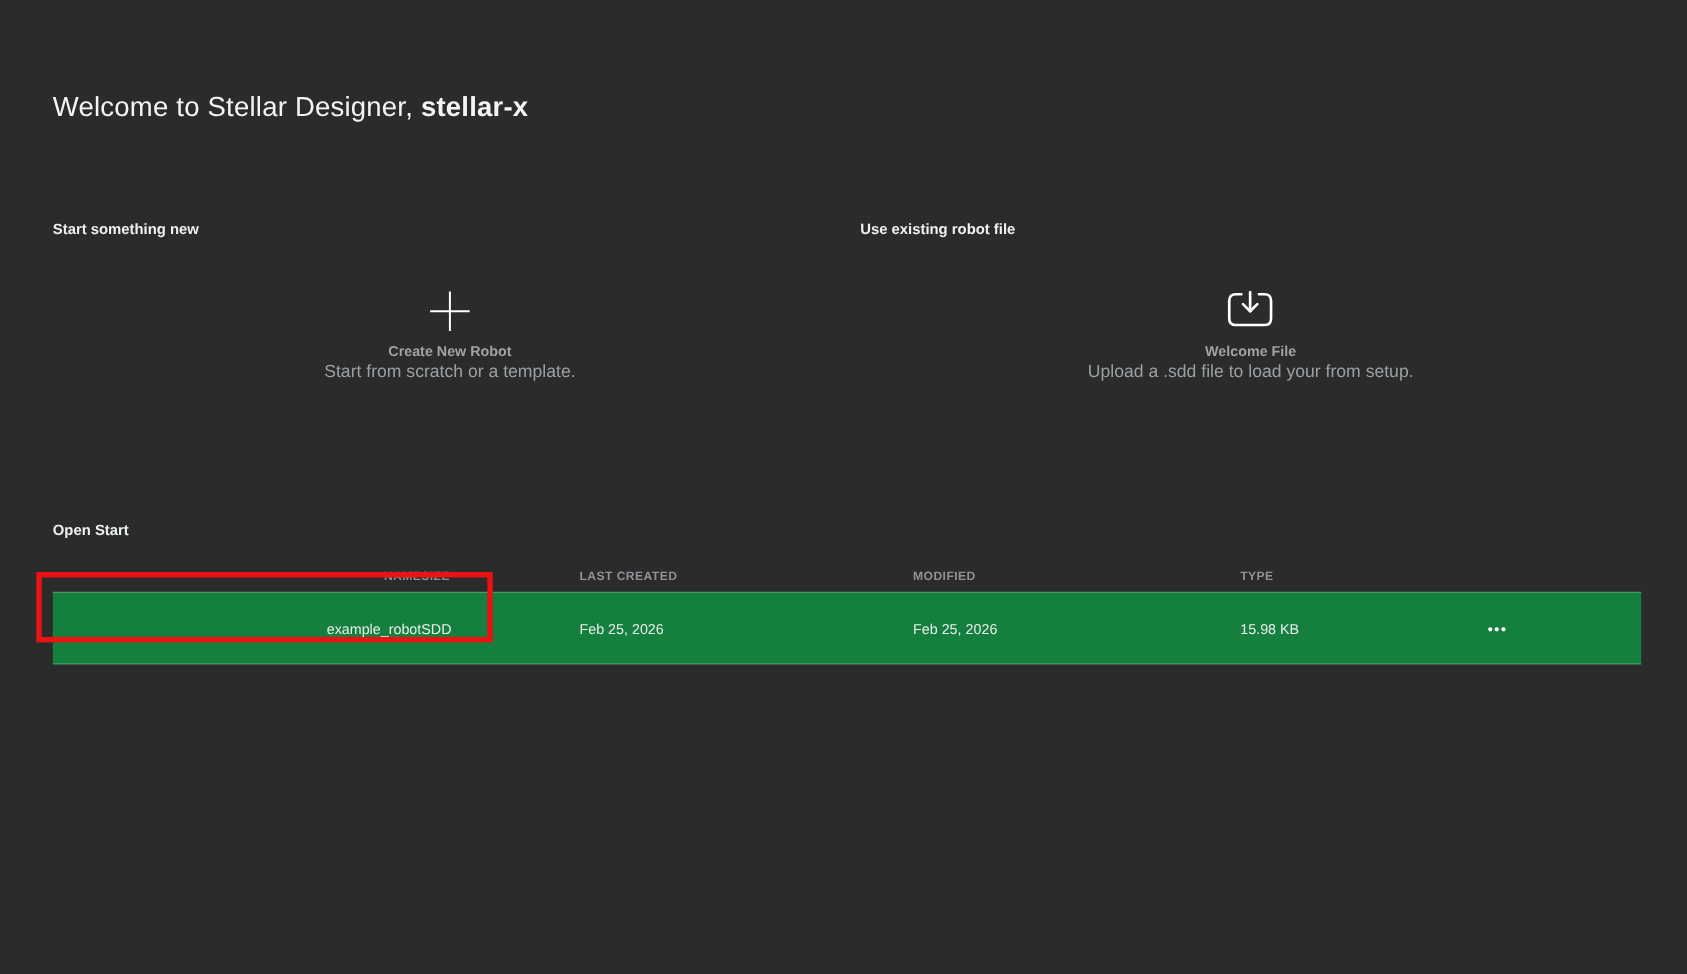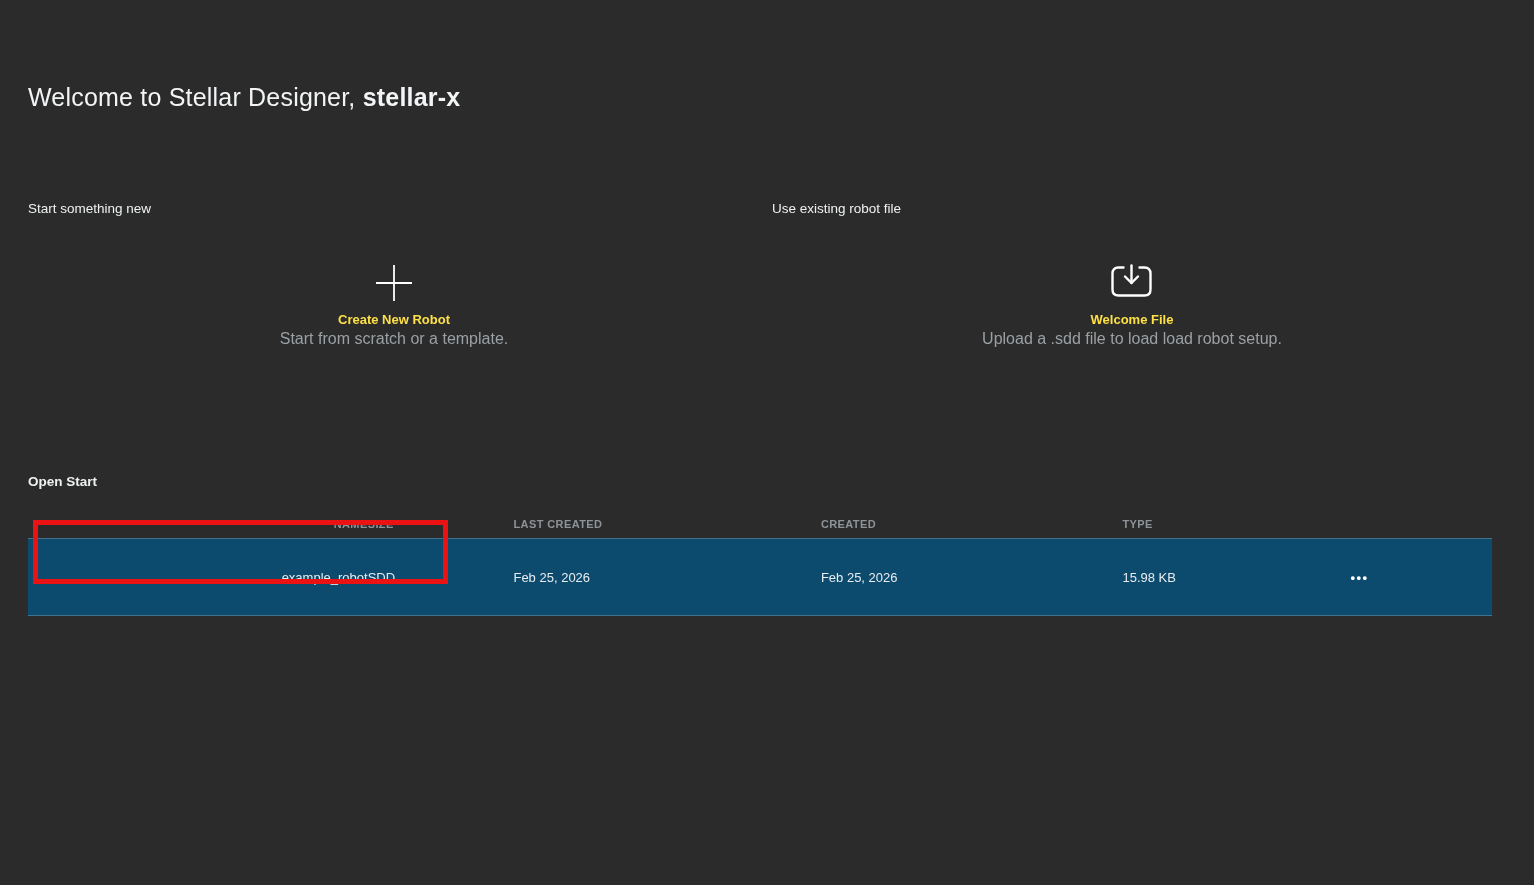--- a/index.html
+++ b/index.html
@@ -4,62 +4,62 @@
 <style>
   * { margin: 0; padding: 0; box-sizing: border-box; }
   html, body { width: 1534px; height: 885px; }
   body {
     background: #2b2b2b;
     font-family: "Liberation Sans", sans-serif;
     color: #f0f2f3;
     overflow: hidden;
     position: relative;
   }
-  .page { padding: 0 42px 0 28px; }
+  .page { padding: 0 42px 0 48px; }
 
   
   .page-title {
     margin-top: 83px;
     font-size: 25px;
     font-weight: 400;
     color: #f2f4f5;
     letter-spacing: 0.2px;
   }
   .page-title .user { font-weight: 700; }
 
   
   .sections {
     display: grid;
     grid-template-columns: 1fr 1fr;
     margin-top: 89px;
   }
   .section-heading {
     font-size: 13.5px;
-    font-weight: 400;
+    font-weight: 700;
     color: #eef1f2;
   }
   .section-right { padding-left: 12px; }
 
   .action-card {
     width: max-content;
     margin: 48px auto 0 auto;
     text-align: center;
     cursor: pointer;
     background: transparent;
     border: none;
     color: inherit;
     font-family: inherit;
     display: block;
   }
   .card-icon { display: block; height: 40px; margin-bottom: 8px; }
   .card-icon svg { display: inline-block; vertical-align: bottom; }
   .card-label {
     font-size: 13px;
     font-weight: 700;
-    color: #fde047;
+    color: #a3a3a3;
     margin-top: 2px;
   }
   .card-desc {
     font-size: 16px;
     font-weight: 400;
     color: #9aa0a4;
     margin-top: 3px;
   }
 
   
@@ -77,22 +77,22 @@
   }
   .thead {
     height: 28px;
     color: #8d9398;
     font-size: 11px;
     font-weight: 700;
     letter-spacing: 0.4px;
   }
   .thead .cell:first-child, .trow .cell:first-child { padding-left: 14px; text-align: right; }
   .trow {
-    height: 78px;
-    background: #0c4a6e;
+    height: 66px;
+    background: #15803d;
     border-top: 1px solid rgba(255,255,255,0.22);
     border-bottom: 1px solid rgba(255,255,255,0.22);
     color: #e9edef;
     font-size: 13px;
     cursor: pointer;
   }
   .actions-btn {
     background: transparent;
     border: none;
     color: #ffffff;
@@ -143,36 +143,36 @@
       <h2 class="section-heading">Use existing robot file</h2>
       <button class="action-card">
         <span class="card-icon">
           <svg width="45" height="35" viewBox="0 0 45 35" fill="none" stroke="#ffffff" stroke-width="2.4" stroke-linecap="round" stroke-linejoin="round">
             <path d="M14.5 3.5 H9.5 Q3.5 3.5 3.5 9.5 V25.5 Q3.5 31.5 9.5 31.5 H35.5 Q41.5 31.5 41.5 25.5 V9.5 Q41.5 3.5 35.5 3.5 H30.5"></path>
             <line x1="22.5" y1="1.5" x2="22.5" y2="19"></line>
             <polyline points="16,12.5 22.5,19 29,12.5"></polyline>
           </svg>
         </span>
         <div class="card-label">Welcome File</div>
-        <div class="card-desc">Upload a .sdd file to load load robot setup.</div>
+        <div class="card-desc">Upload a .sdd file to load your from setup.</div>
       </button>
     </section>
 
   </div>
 
   <div class="recent">
     <h2 class="recent-heading">Open Start</h2>
 
     <div class="table">
 
       <div class="thead">
         <div class="cell">NAME</div>
         <div class="cell">SIZE</div>
         <div class="cell">LAST CREATED</div>
-        <div class="cell">CREATED</div>
+        <div class="cell">MODIFIED</div>
         <div class="cell">TYPE</div>
         <div class="cell"></div>
       </div>
 
       <div class="trow">
         <div class="cell">example_robot</div>
         <div class="cell">SDD</div>
         <div class="cell">Feb 25, 2026</div>
         <div class="cell">Feb 25, 2026</div>
         <div class="cell">15.98 KB</div>

